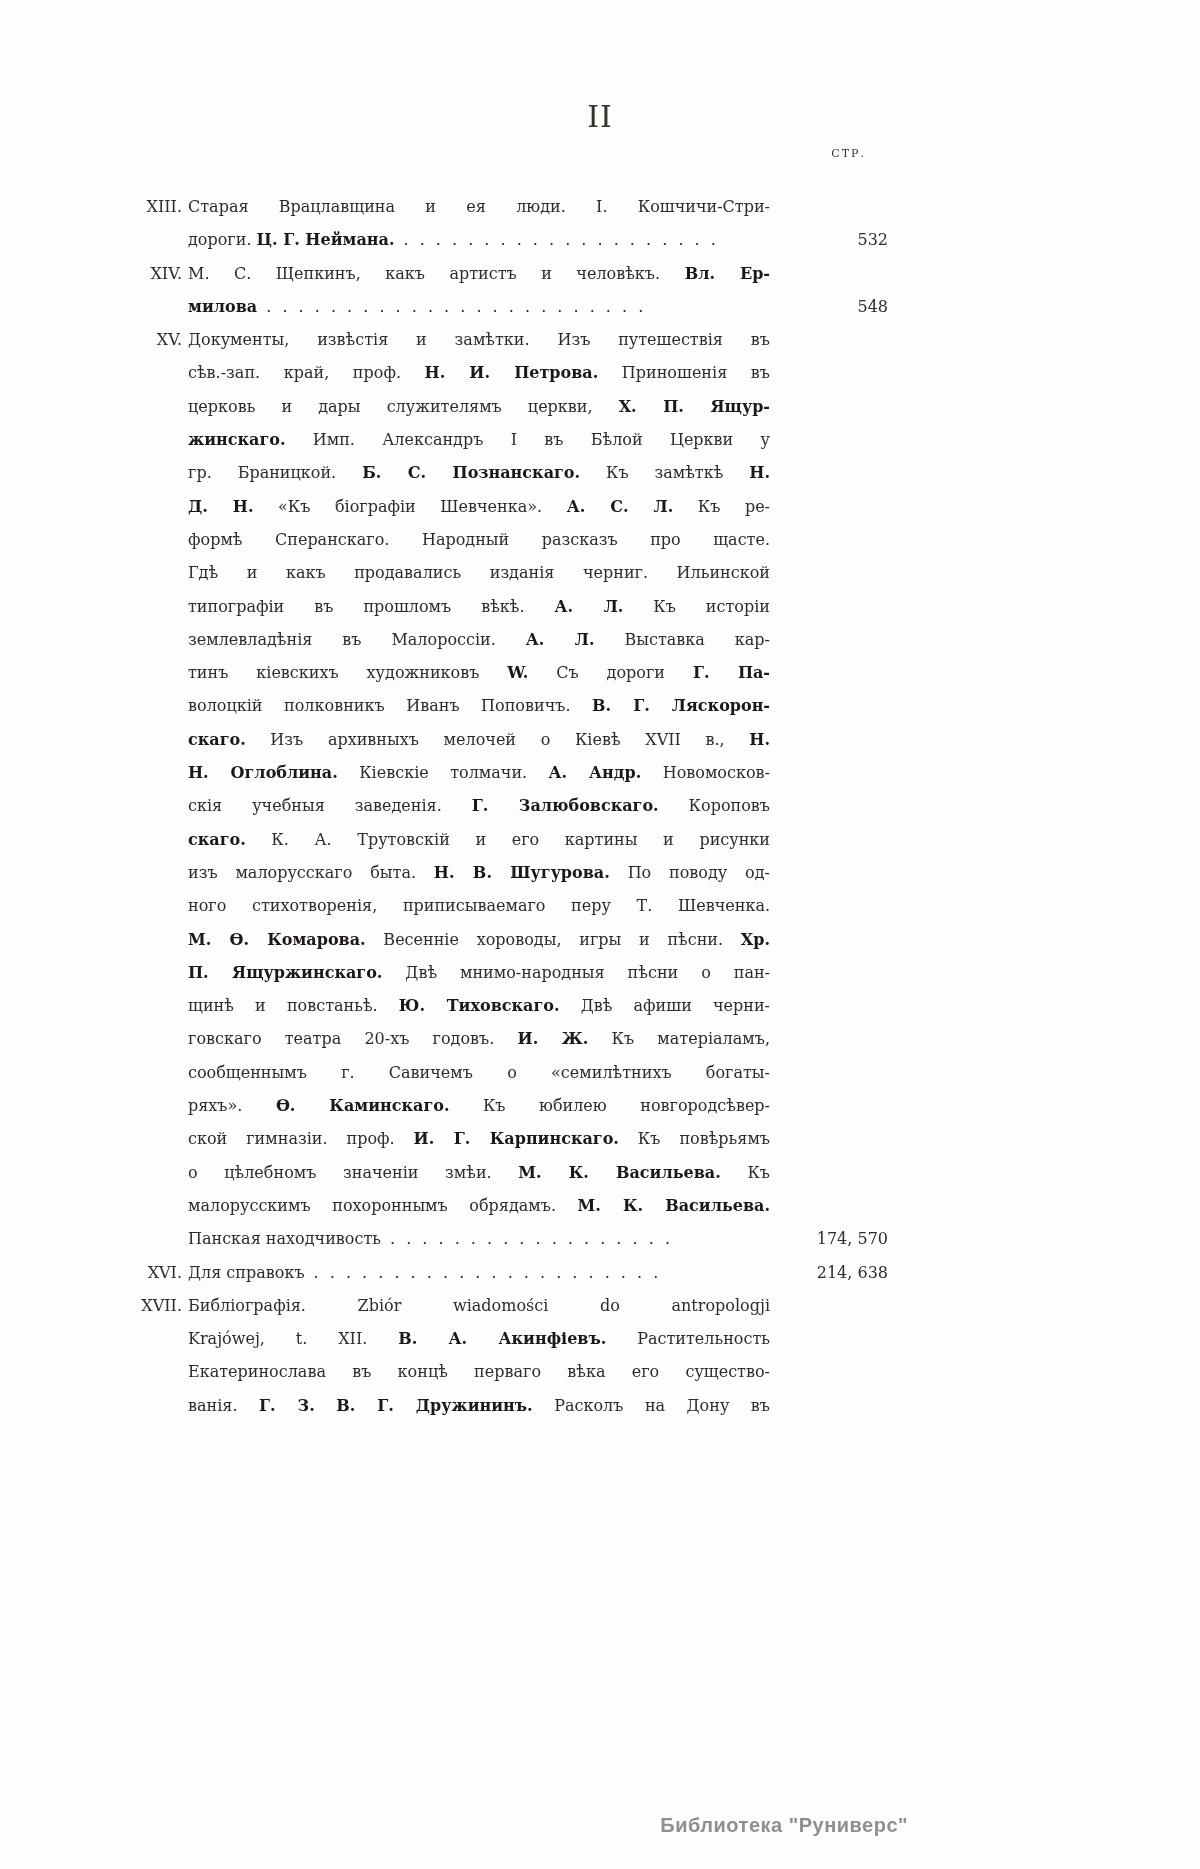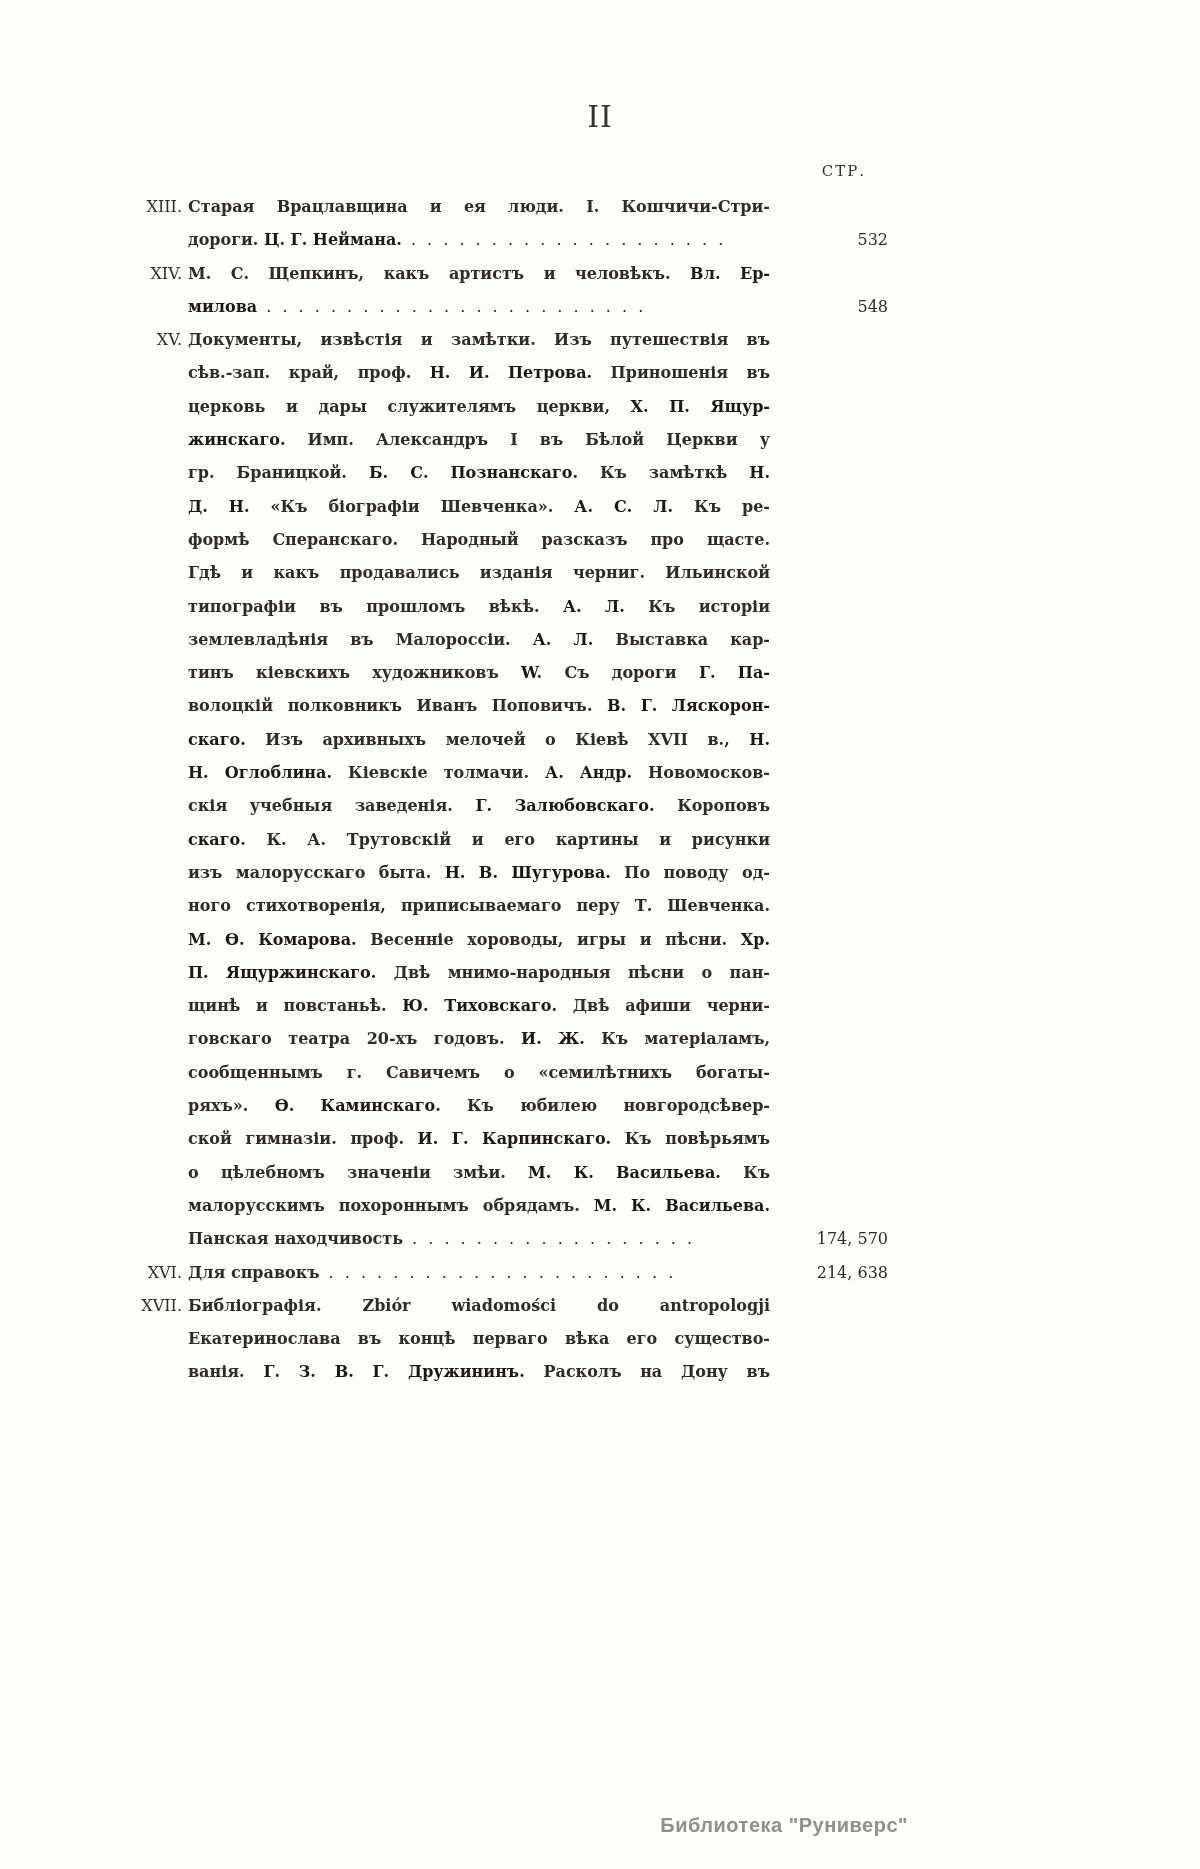--- a/index.html
+++ b/index.html
@@ -10,38 +10,38 @@
     color:#2e2b28;
     position:relative;
     overflow:hidden;
   }
   .scan-page { position:absolute; inset:0; background:#fdfdfc; }
   .page-number-top {
     position:absolute; top:99px; left:0; width:1200px;
     text-align:center; font-size:30px; letter-spacing:1px; color:#35312c;
   }
   .str-label {
-    position:absolute; top:162px; left:122px; width:766px;
+    position:absolute; top:147px; left:122px; width:766px;
     text-align:right; padding-right:22px;
-    font-size:15px; letter-spacing:2px; color:#35312c;
+    font-size:11px; letter-spacing:2px; color:#35312c;
   }
   .lines { position:absolute; top:190px; left:122px; width:766px; }
   .row { display:flex; align-items:baseline; line-height:33.3px; font-size:16px; }
   .num { flex:none; width:60px; text-align:right; color:#2e2b28; }
   .txt { flex:none; width:582px; margin-left:6px; }
   .txt.just { text-align:justify; text-align-last:justify; }
   .txt.dotted { display:flex; align-items:baseline; }
   .txt.dotted .segs { flex:none; white-space:nowrap; }
   .dots {
     flex:1 1 auto; min-width:0; overflow:hidden; white-space:nowrap;
     margin-left:9px; word-spacing:6px; color:#2e2b28;
   }
   .pg { flex:1; text-align:right; white-space:nowrap; color:#2e2b28; }
   .bold { font-weight:bold; color:#1b1815; }
-  .reg { font-weight:bold; }
+  .reg { font-weight:normal; }
   .watermark {
     position:absolute; top:1814px; right:292px;
     font-family:"Liberation Sans", sans-serif; font-weight:bold;
     font-size:20px; color:#8f8f8f; letter-spacing:0.5px;
   }
 </style>
 </head>
 <body>
 
 <div class="scan-page">
@@ -228,20 +228,25 @@
         </div>
         <span class="pg">214, 638</span>
       </div>
       <div class="row">
         <span class="num">XVII.</span>
         <div class="txt just"><span class="segs"><span class="reg">Библіографія. Zbiór wiadomości do antropologji</span></span></div>
         <span class="pg"></span>
       </div>
       <div class="row">
         <span class="num"></span>
+        <div class="txt just"><span class="segs"><span class="reg">Krajówej, t. XII. </span><span class="bold">В. А. Акинфіевъ.</span><span class="reg"> Растительность</span></span></div>
+        <span class="pg"></span>
+      </div>
+      <div class="row">
+        <span class="num"></span>
         <div class="txt just"><span class="segs"><span class="reg">Екатеринослава въ концѣ перваго вѣка его существо-</span></span></div>
         <span class="pg"></span>
       </div>
       <div class="row">
         <span class="num"></span>
         <div class="txt just"><span class="segs"><span class="reg">ванія. </span><span class="bold">Г. З.</span><span class="reg"> </span><span class="bold">В. Г. Дружининъ.</span><span class="reg"> Расколъ на Дону въ</span></span></div>
         <span class="pg"></span>
       </div>
     </div>
 

